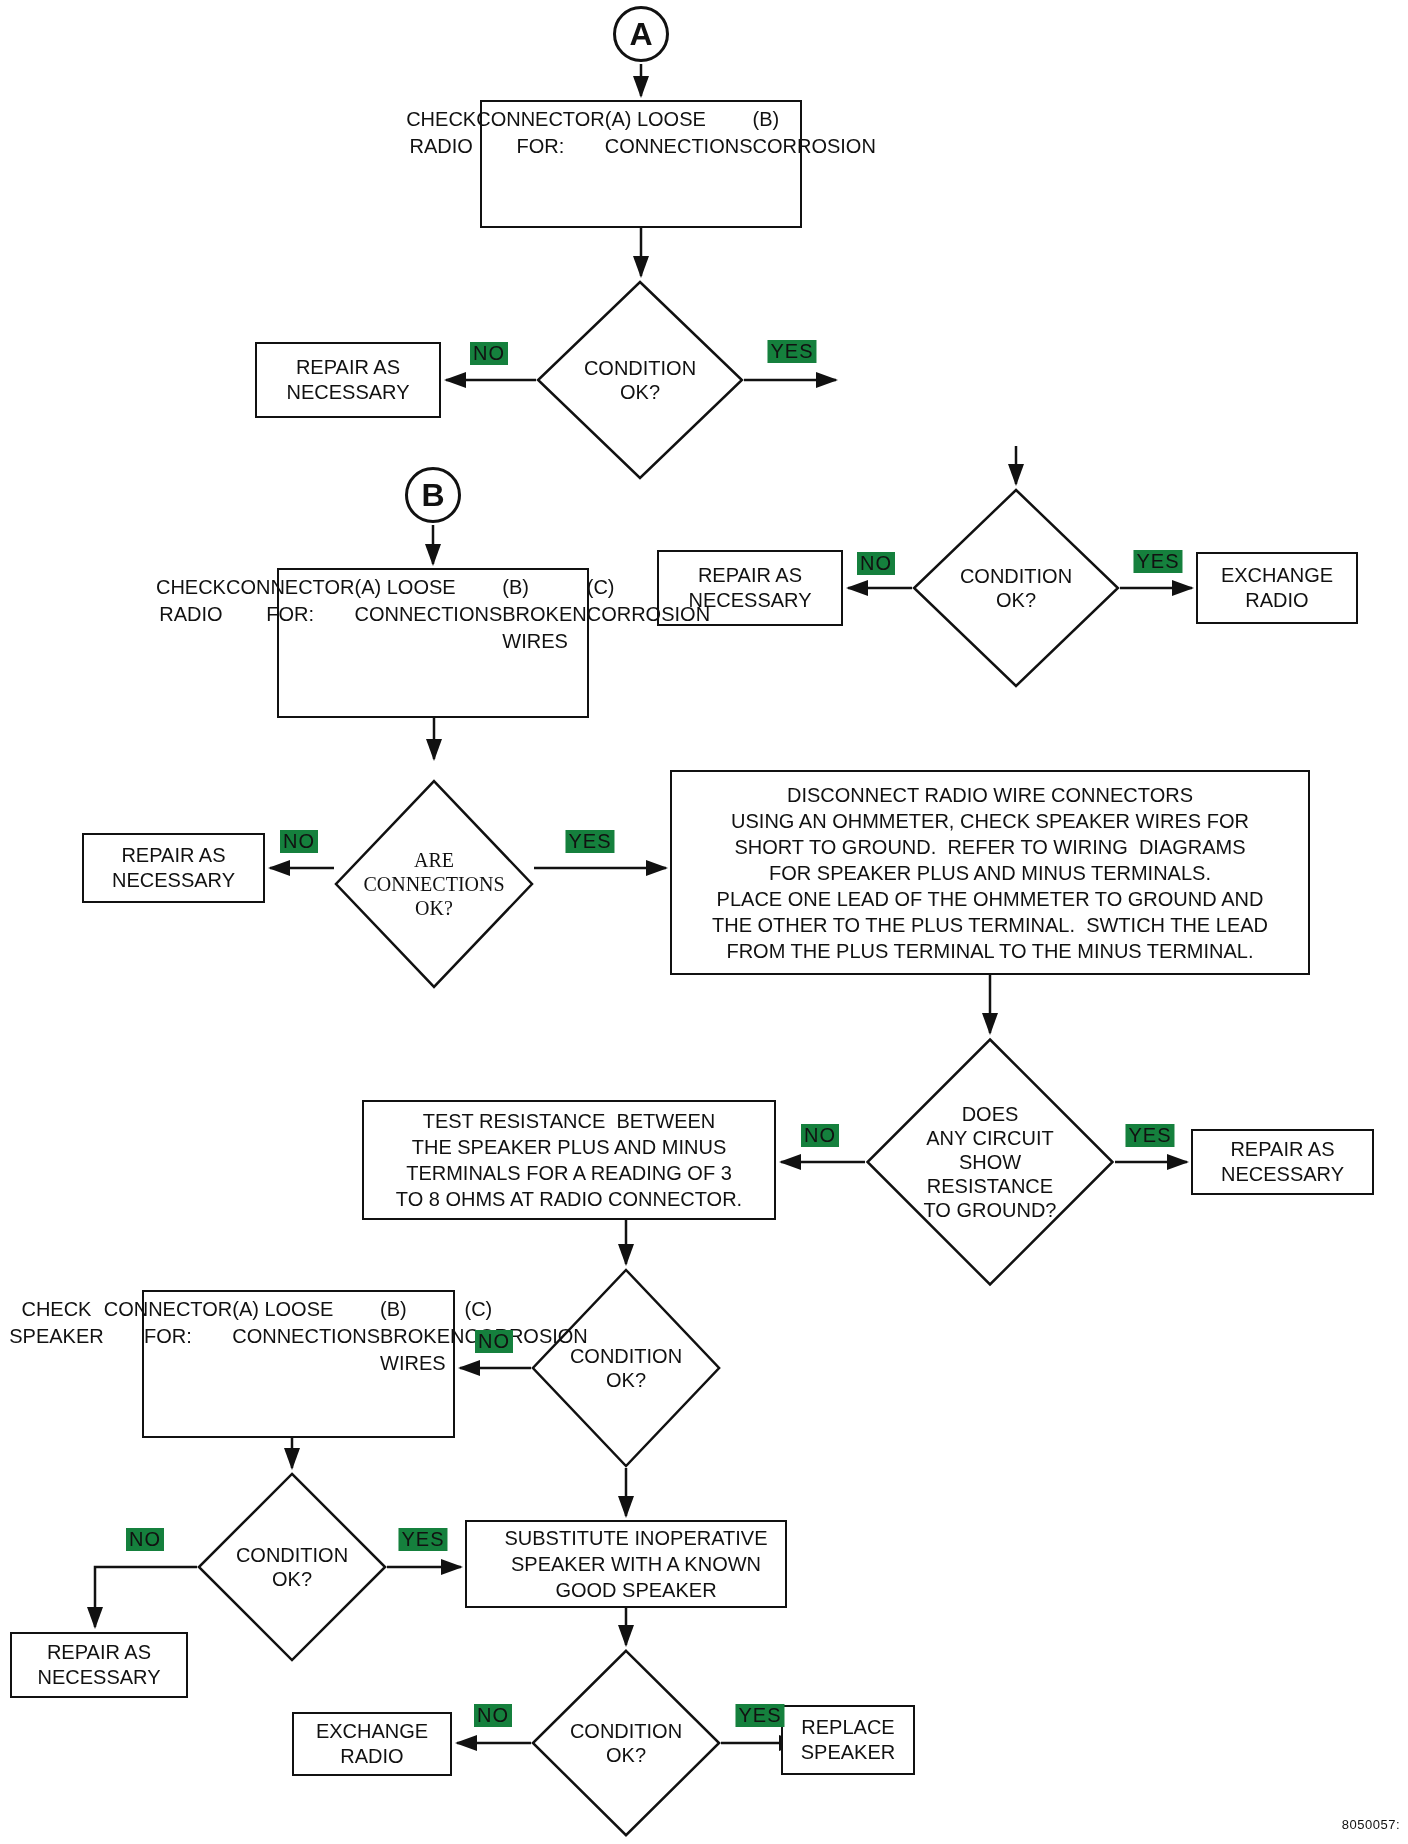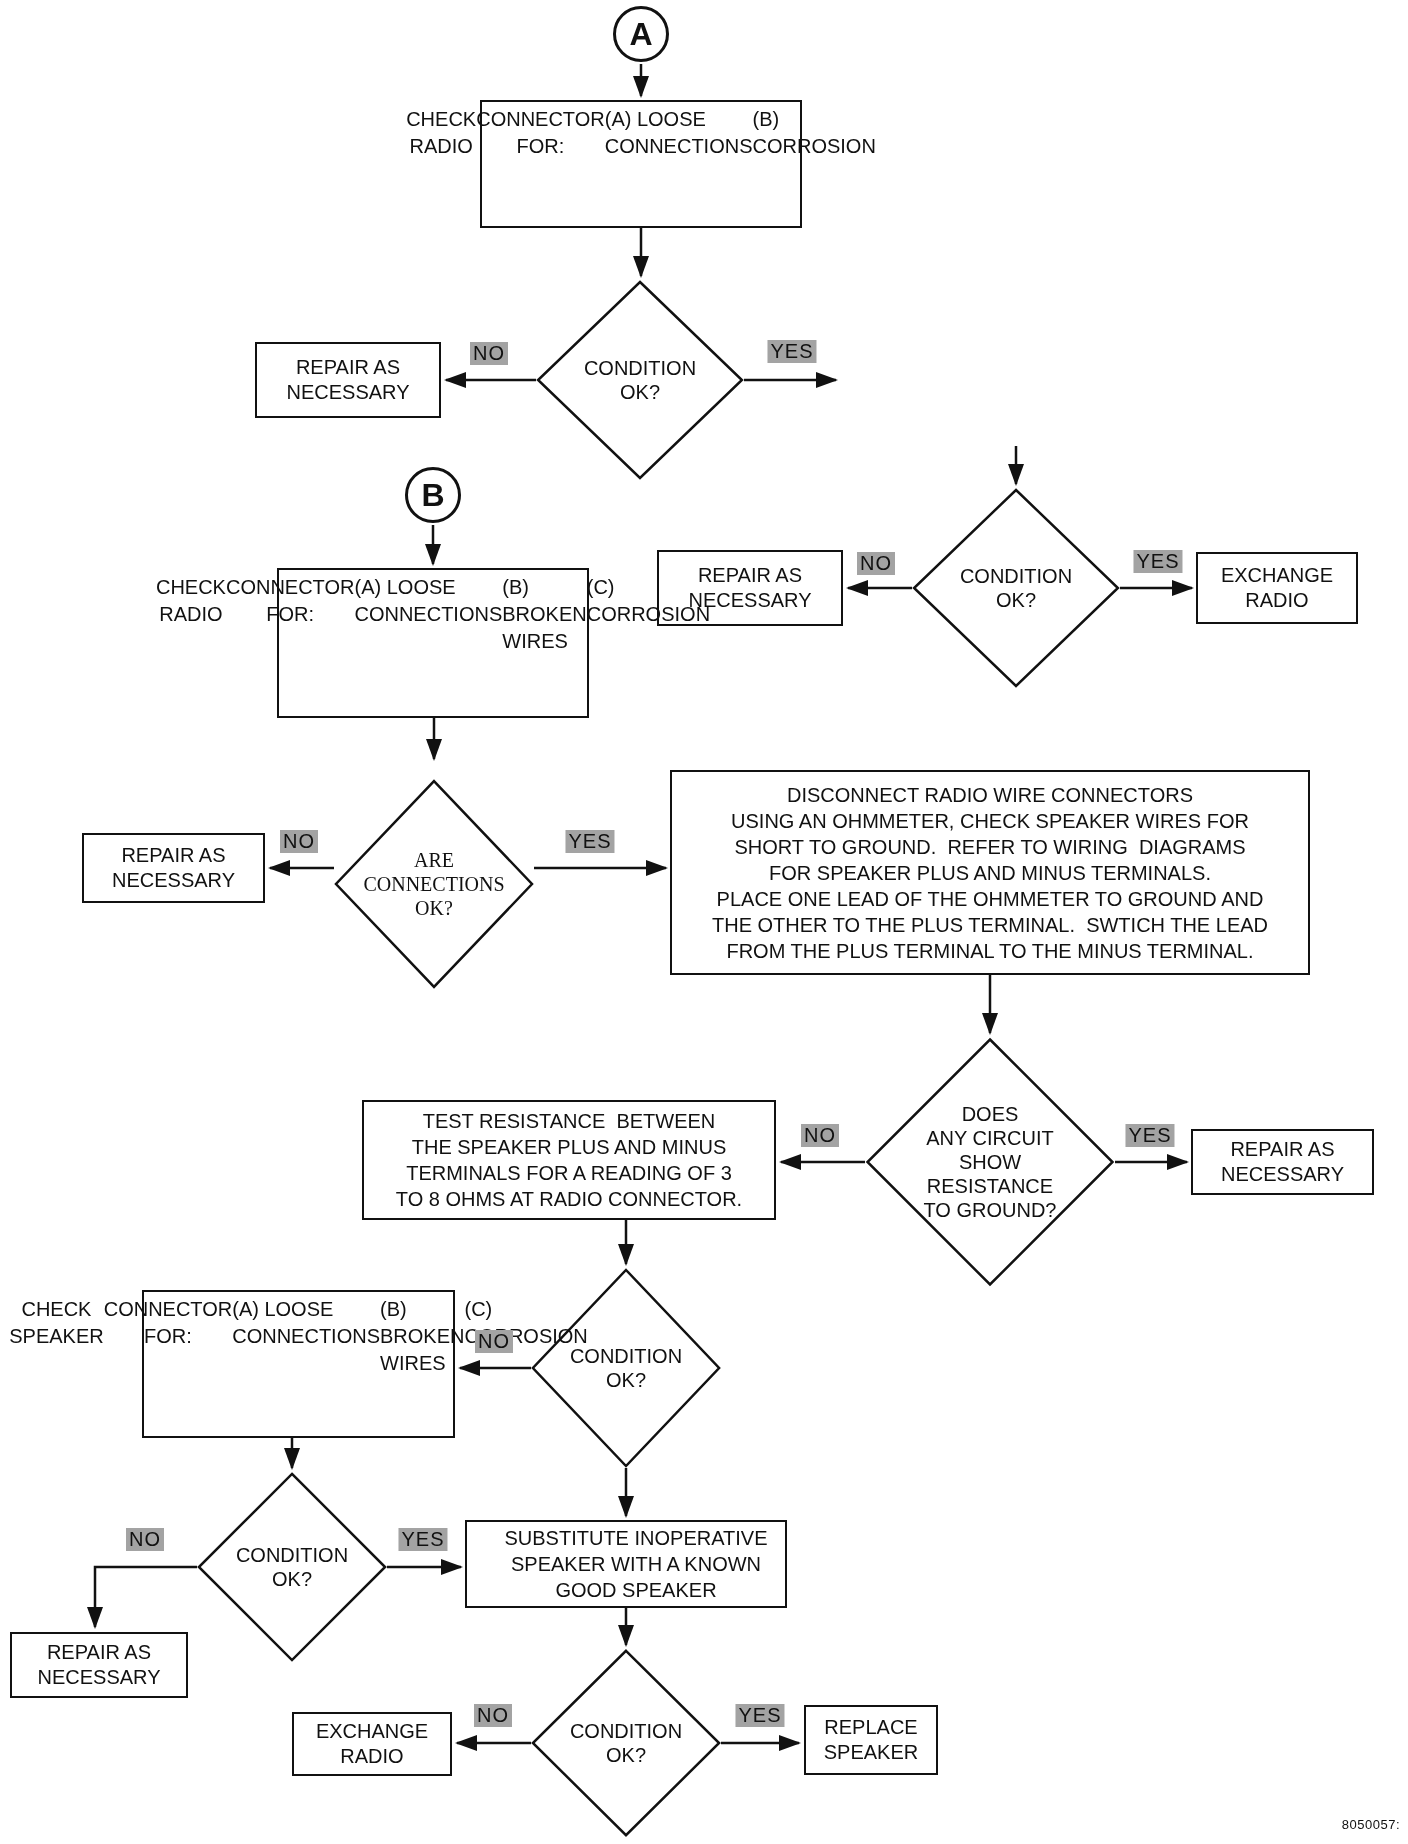--- a/index.html
+++ b/index.html
@@ -26,21 +26,21 @@
     position:absolute;inset:0;display:flex;align-items:center;justify-content:center;
     text-align:center;white-space:pre-wrap;font-size:20px;line-height:24px;
   }
   .circle{
     width:56px;height:56px;border:3.5px solid #111;border-radius:50%;background:#fff;
     display:flex;align-items:center;justify-content:center;
     font-size:32px;font-weight:bold;
   }
   .elabel{
     position:absolute;transform:translateX(-50%);
-    font-size:20px;letter-spacing:1px;background:#a3a3a3;padding:0 3px;
+    font-size:20px;letter-spacing:1px;background:#15803d;padding:0 3px;
   }
   .footer-code{
     position:absolute;left:1240px;top:1817px;width:160px;text-align:right;
     font-size:13px;letter-spacing:0.5px;
   }
 </style>
 </head>
 <body>
 
 <div id="canvas">
@@ -218,21 +218,21 @@
     </svg>
     <div class="dtext">CONDITION
 OK?</div>
   </div>
 
   <div class="node box" style="left:292px;top:1712px;width:160px;height:64px;">
     <div class="btext">EXCHANGE
 RADIO</div>
   </div>
 
-  <div class="node box" style="left:804px;top:1705px;width:134px;height:70px;">
+  <div class="node box" style="left:781px;top:1705px;width:134px;height:70px;">
     <div class="btext">REPLACE
 SPEAKER</div>
   </div>
 
   <span class="elabel" style="left:489px;top:342px;">NO</span>
   <span class="elabel" style="left:792px;top:340px;">YES</span>
   <span class="elabel" style="left:876px;top:552px;">NO</span>
   <span class="elabel" style="left:1158px;top:550px;">YES</span>
   <span class="elabel" style="left:299px;top:830px;">NO</span>
   <span class="elabel" style="left:590px;top:830px;">YES</span>

